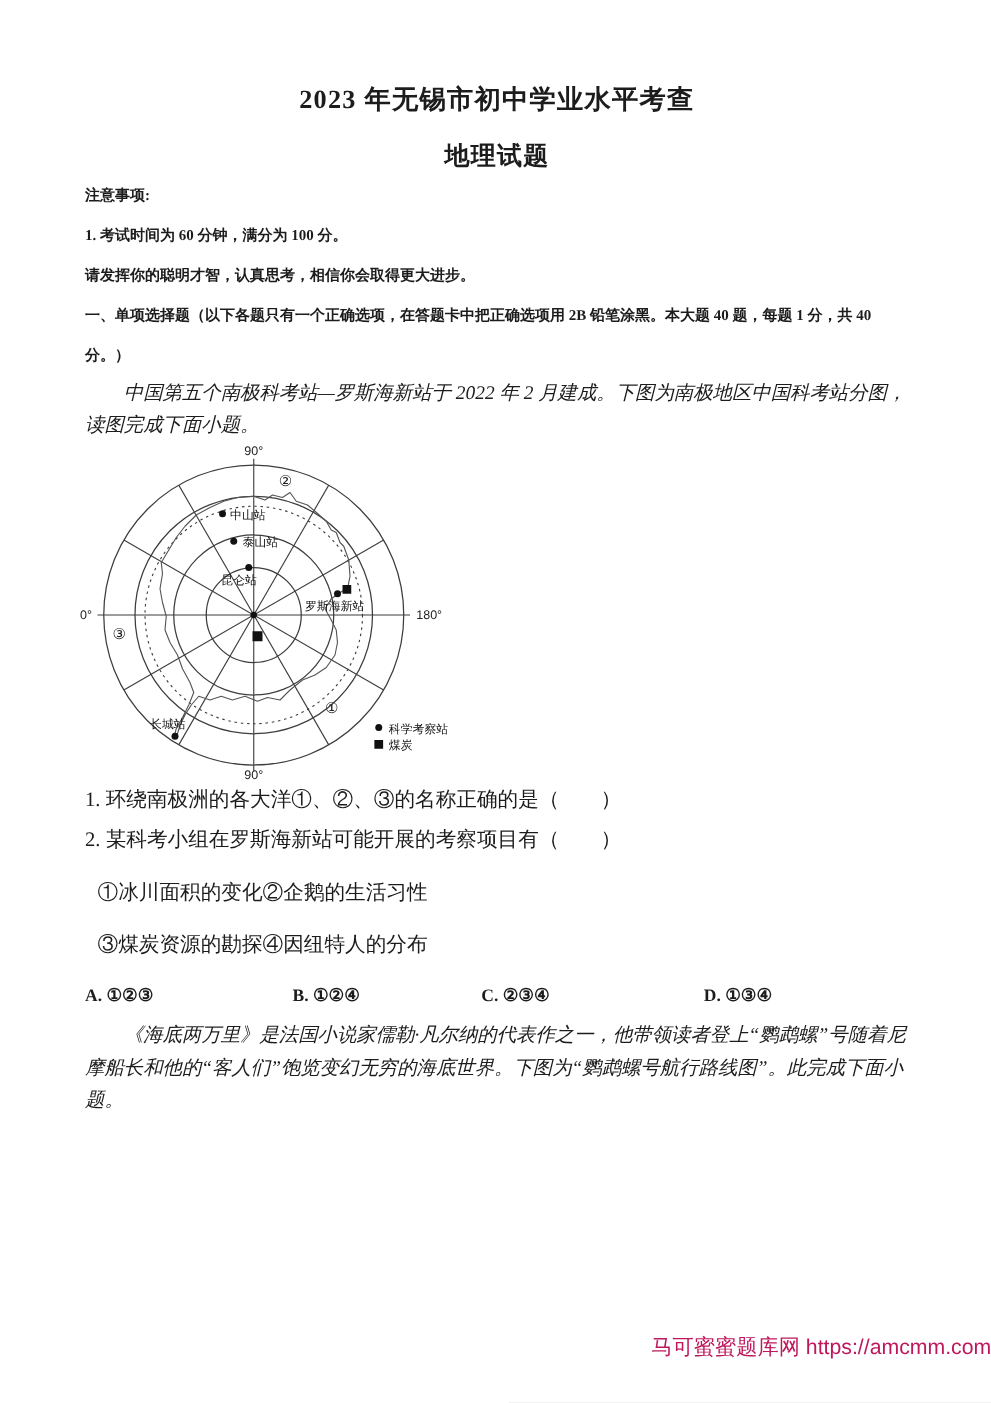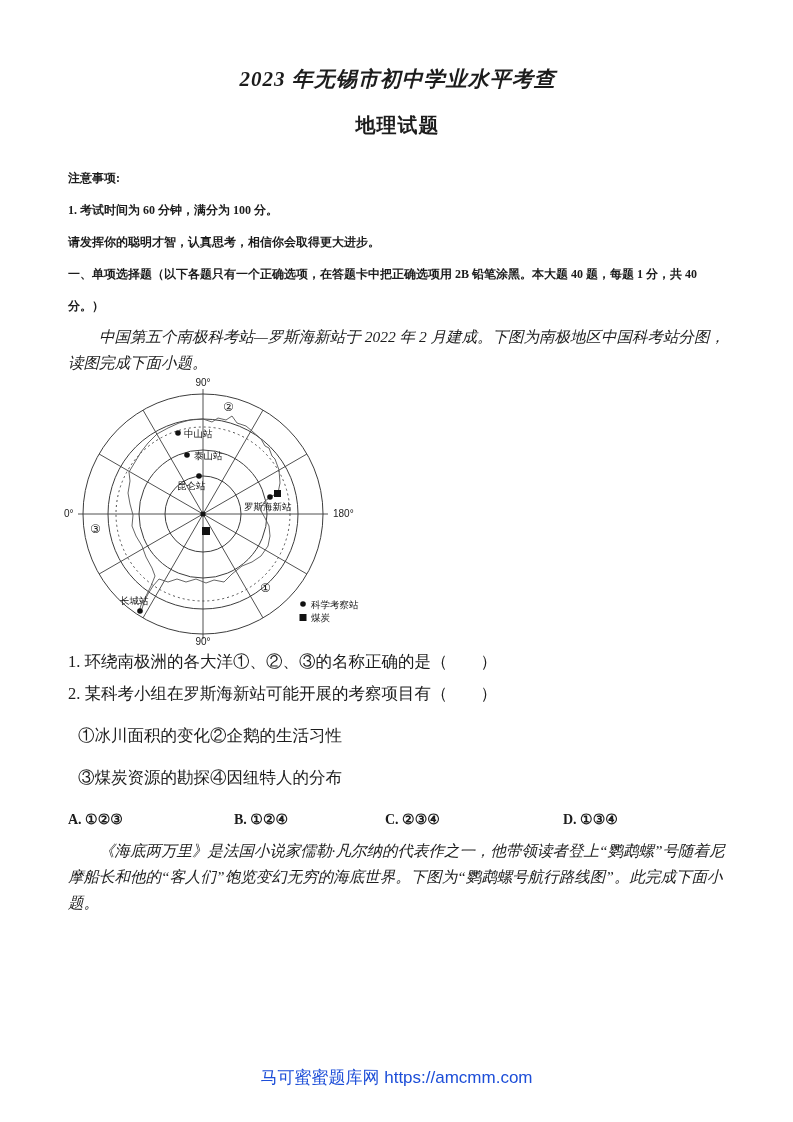--- a/index.html
+++ b/index.html
@@ -8,40 +8,40 @@
     width:793px; height:1122px;
     margin:0 auto;
     background:#ffffff;
     font-family:"Liberation Serif","DejaVu Serif",serif;
     color:#1c1c1c;
     overflow:hidden;
   }
   .inner { position:absolute; left:68px; right:66px; top:0; }
   .title {
     margin:64px 0 0; text-align:center;
-    font-size:21px; line-height:30px; font-weight:bold; letter-spacing:1px;font-style:italic;
+    font-size:21px; line-height:30px; font-weight:bold; letter-spacing:1px;
   }
   .subtitle {
-    margin:16px 0 22px; text-align:center;
+    margin:16px 0 0; text-align:center;
     font-size:20px; line-height:30px; font-weight:bold; letter-spacing:1px;
   }
   .notice p { margin:0; font-size:12px; font-weight:bold; line-height:32px; }
   .passage {
     margin:2px 0 0; font-size:15.5px; line-height:26px;
     font-style:italic; text-indent:2em;
   }
   .map-figure { position:relative; height:270px; }
   .map-figure svg { position:absolute; left:-12px; top:0; }
   .stem { margin:0; font-size:16.5px; line-height:32px; }
   .subitem { margin:10px; font-size:16.5px; line-height:32px; }
   .opts2 { display:grid; grid-template-columns:328px auto; font-size:16.5px; line-height:32px; }
   .opts4 { display:grid; grid-template-columns:166px 151px 178px auto; font-size:14px; line-height:32px;font-weight:bold; }
   .footer {
     position:absolute; left:0; right:0; top:1066px;
-    text-align:center; font-size:17px; color:#1d4ed8;
+    text-align:right; font-size:17px; color:#be185d;
     font-family:"Liberation Sans","DejaVu Sans",sans-serif;
   }
   
   .grat { fill:none; stroke:#3d3d3d; stroke-width:1; }
   .grat-dot { fill:none; stroke:#3d3d3d; stroke-width:0.9; stroke-dasharray:2 3; }
   .meridian { stroke:#3d3d3d; stroke-width:0.9; }
   .coast { fill:none; stroke:#555; stroke-width:0.9; stroke-linejoin:round; }
   .maplabel { font-size:10px; fill:#222; font-family:"Liberation Sans","DejaVu Sans",sans-serif; }
   .stlabel { font-size:9.5px; fill:#111; font-family:"Liberation Serif","DejaVu Serif",serif; }
   .circnum { font-size:12px; fill:#222; font-family:"DejaVu Sans",sans-serif; }

